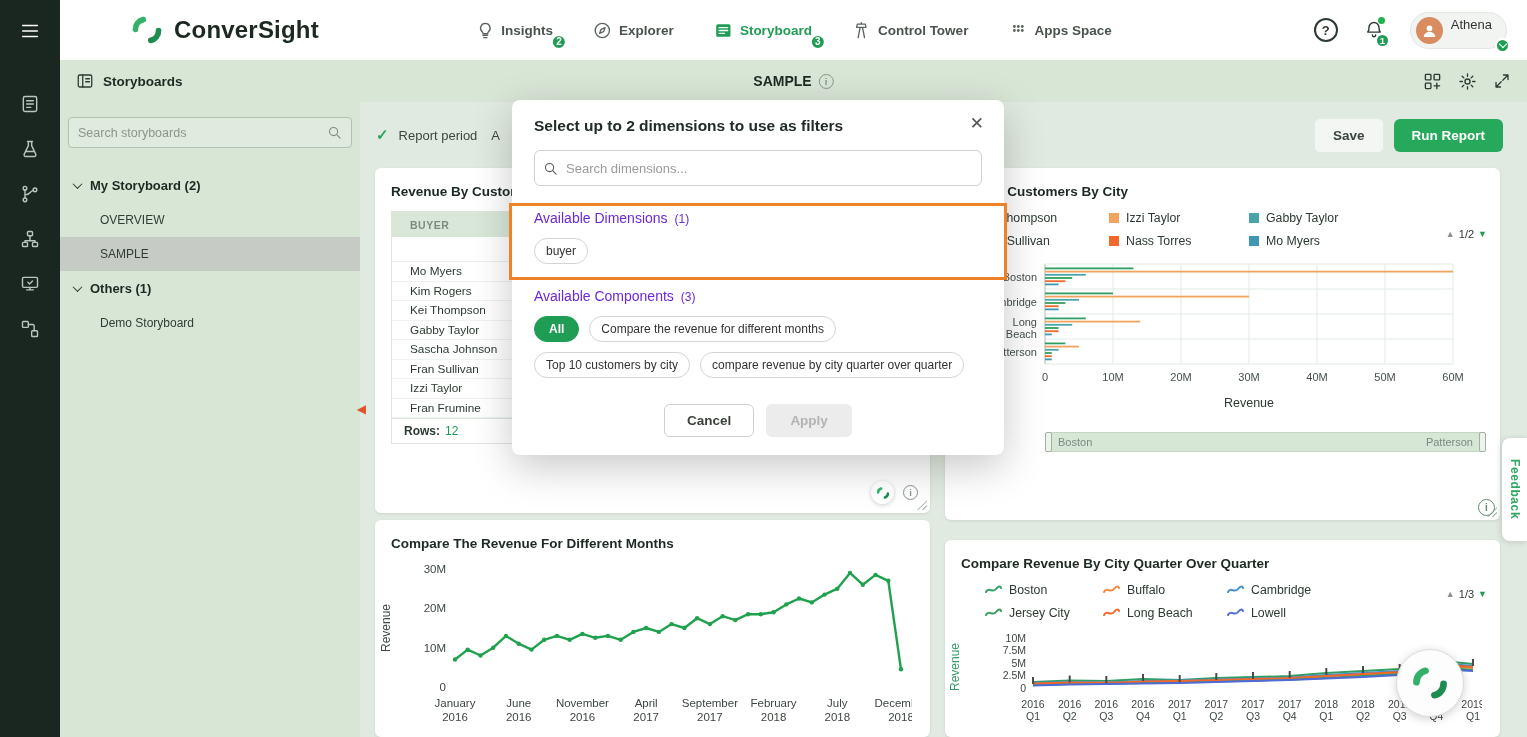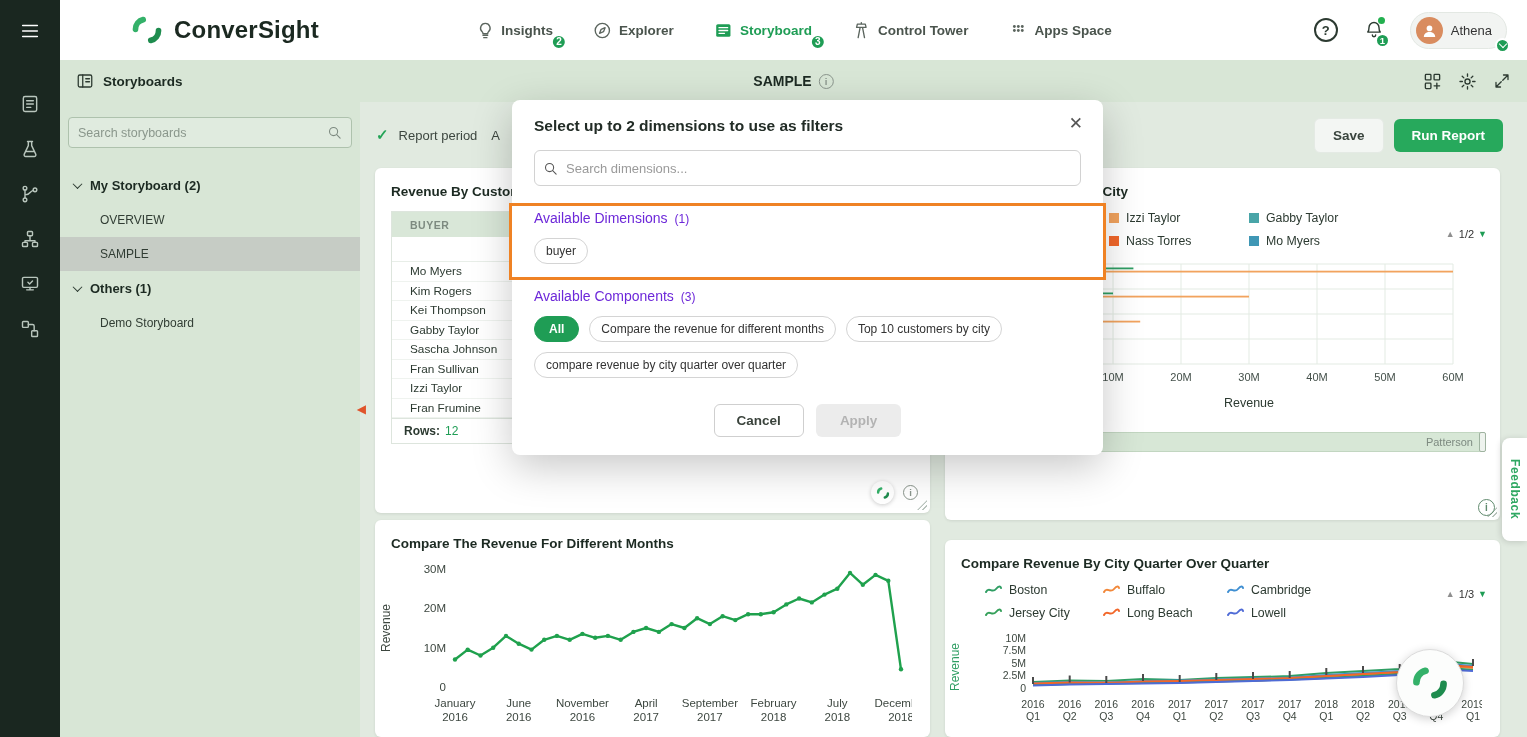--- a/index.html
+++ b/index.html
@@ -23,21 +23,21 @@
 .nav-item{position:relative;display:flex;align-items:center;gap:7px;font-size:13.5px;font-weight:600;color:#4a544d;cursor:pointer;white-space:nowrap}
 .nav-item .nav-ic{line-height:0;color:#5b655e}
 .nav-item.active{color:#1f9d55}
 .nav-item.active .nav-ic{color:#1f9d55}
 .nav-badge{position:absolute;right:-14px;bottom:-10px;width:16px;height:16px;border-radius:50%;background:#1f9d55;color:#fff;font-size:10px;font-weight:700;display:flex;align-items:center;justify-content:center;border:2px solid #fff}
 .top-right{position:absolute;right:20px;top:0;height:60px;display:flex;align-items:center;gap:26px}
 .help{width:24px;height:24px;border-radius:50%;border:2px solid #2c3a31;display:flex;align-items:center;justify-content:center;font-size:13px;font-weight:700;color:#2c3a31;cursor:pointer}
 .bell-wrap{position:relative;cursor:pointer;color:#2c3a31;line-height:0}
 .bell-dot{position:absolute;top:-3px;right:-1px;width:7px;height:7px;border-radius:50%;background:#23b04f}
 .bell-badge{position:absolute;bottom:-8px;right:-6px;width:15px;height:15px;border-radius:50%;background:#1f9d55;color:#fff;font-size:9.5px;font-weight:700;display:flex;align-items:center;justify-content:center;border:2px solid #fff}
-.user-pill{position:relative;display:flex;align-items:center;gap:8px;background:#f2f4f2;border:1px solid #e3e8e3;border-radius:19px;padding:4px 14px 4px 5px;cursor:pointer}
+.user-pill{position:relative;display:flex;gap:8px;background:#f2f4f2;border:1px solid #e3e8e3;border-radius:19px;padding:4px 14px 4px 5px;cursor:pointer}
 .avatar{width:27px;height:27px;border-radius:50%;background:#d98c5f;display:flex;align-items:center;justify-content:center;line-height:0;overflow:hidden}
 .user-name{font-size:13px;color:#333}
 .user-chev{position:absolute;right:-4px;bottom:-5px;width:15px;height:15px;border-radius:50%;background:#1f9d55;border:2px solid #fff;display:flex;align-items:center;justify-content:center}
 .user-chev::after{content:"";width:5px;height:5px;border-left:1.5px solid #fff;border-bottom:1.5px solid #fff;transform:rotate(-45deg);margin-top:-2px}
 
 
 .subheader{position:absolute;left:60px;top:60px;width:1467px;height:42px;background:#d8e6d6;z-index:30;display:flex;align-items:center}
 .sub-left{display:flex;align-items:center;gap:9px;margin-left:16px;font-size:13.5px;font-weight:700;color:#1c2a22}
 .sub-left .ic{line-height:0;color:#2c3a31}
 .sub-center{position:absolute;left:50%;transform:translateX(-50%);display:flex;align-items:center;gap:7px;font-size:14px;font-weight:700;color:#1c2a22}
@@ -104,21 +104,21 @@
 .rs-handle.left{left:-1px}.rs-handle.right{right:-1px}
 
 
 .watermark{position:absolute;left:1036px;top:547px;width:68px;height:68px;border-radius:50%;background:#fcfdfc;border:1px solid #dcdcdc;box-shadow:0 2px 10px rgba(0,0,0,.18);display:flex;align-items:center;justify-content:center;z-index:16}
 .watermark .mk{width:40px;height:40px;line-height:0}
 .feedback-tab{position:absolute;right:0;top:438px;width:25px;height:103px;background:#fff;border-radius:8px 0 0 8px;box-shadow:-1px 1px 6px rgba(0,0,0,.15);display:flex;align-items:center;justify-content:center;z-index:55;cursor:pointer}
 .feedback-tab span{writing-mode:vertical-rl;font-size:12px;font-weight:700;color:#2fa862;letter-spacing:.6px}
 .fb-info{position:absolute;right:32px;top:499px;width:17px;height:17px;border-radius:50%;border:1.5px solid #5f8a6d;color:#5f8a6d;font-size:10px;font-weight:700;display:flex;align-items:center;justify-content:center;z-index:55;cursor:pointer}
 
 
-.modal{position:absolute;left:512px;top:100px;width:591px;background:#fff;border-radius:8px;box-shadow:0 12px 40px rgba(0,0,0,.22);z-index:60;padding-bottom:18px}
+.modal{position:absolute;left:512px;top:100px;width:492px;background:#fff;border-radius:8px;box-shadow:0 12px 40px rgba(0,0,0,.22);z-index:60;padding-bottom:18px}
 .m-head{position:relative;padding:17px 22px 13px}
 .m-title{font-size:15.5px;font-weight:700;color:#222c26}
 .m-close{position:absolute;right:20px;top:15px;font-size:17px;color:#555;cursor:pointer;line-height:1}
 .m-search{margin:2px 22px 0;height:36px;border:1px solid #d2d2d2;border-radius:6px;display:flex;align-items:center;padding:0 8px;gap:8px}
 .m-search input{flex:1;border:none;font-size:13px;color:#333}
 .m-search input::placeholder{color:#9a9a9a}
 .m-search .ic{color:#555;line-height:0}
 .sec-label{margin:24px 22px 0;font-size:14px;color:#6d28d9}
 .sec-label .cnt{font-size:12px;margin-left:3px}
 .chips{margin:12px 22px 0;display:flex;flex-wrap:wrap;gap:10px}

